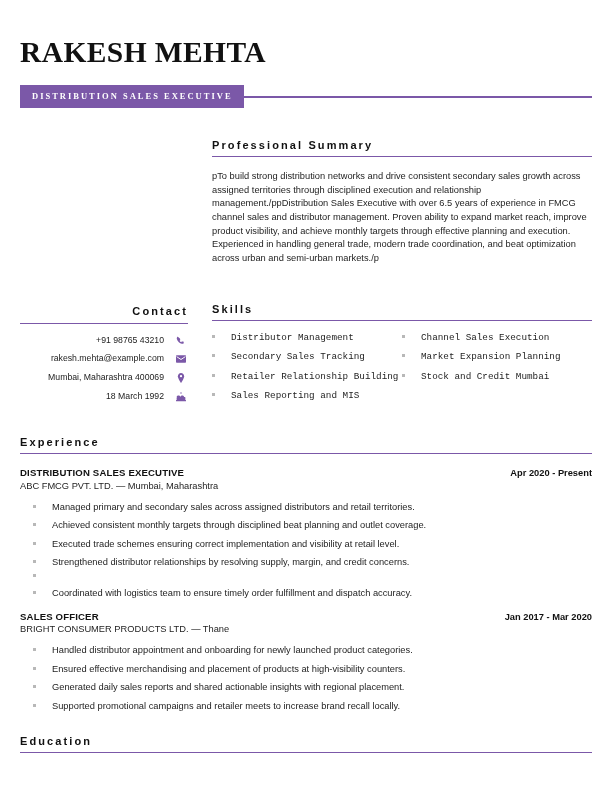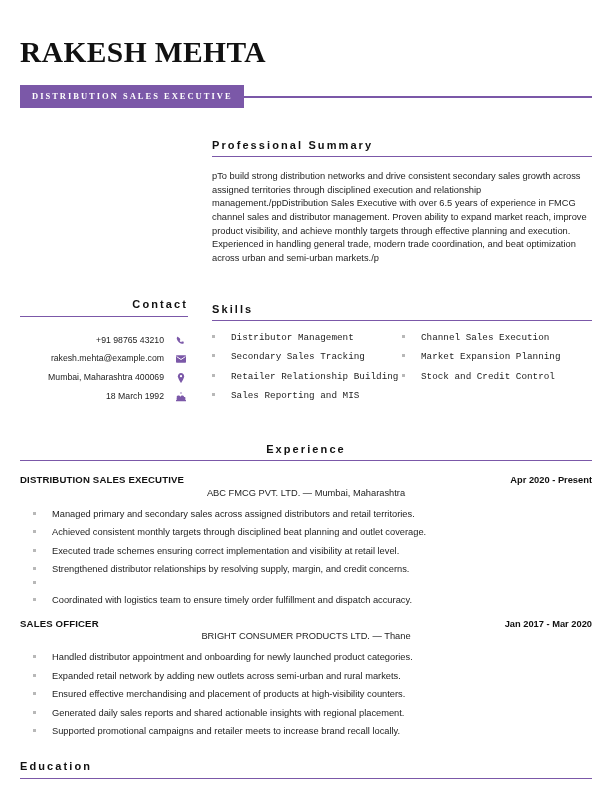--- a/index.html
+++ b/index.html
@@ -81,21 +81,21 @@
     letter-spacing: 2.1px;
     color: #111111;
     padding-bottom: 4px;
     border-bottom: 1.6px solid #7b58a8;
     line-height: 1.2;
   }
   .sec-head.right-align { text-align: right; }
 
   
   .contact-list {
-    margin-top: 18px;
+    margin-top: 11px;
   }
   .contact-row {
     display: flex;
     align-items: center;
     justify-content: flex-end;
     margin-bottom: 7.5px;
   }
   .contact-text {
     font-size: 8.7px;
     color: #222222;
@@ -140,21 +140,21 @@
     width: 3px;
     height: 3px;
     background: #b8b8b8;
     flex: none;
     margin-right: 16px;
     position: relative;
     top: -2px;
   }
 
   
-  .experience-block { margin-top: 33px; text-align: center; }
+  .experience-block { margin-top: 26px; }
   .job { margin-top: 13px; }
   .job-header {
     display: flex;
     justify-content: space-between;
     align-items: baseline;
   }
   .job-title {
     font-size: 9.6px;
     font-weight: bold;
     letter-spacing: 0.15px;
@@ -281,21 +281,21 @@
             <div class="skill-item">
               <span class="sq-bullet"></span>
               <span>Channel Sales Execution</span>
             </div>
             <div class="skill-item">
               <span class="sq-bullet"></span>
               <span>Market Expansion Planning</span>
             </div>
             <div class="skill-item">
               <span class="sq-bullet"></span>
-              <span>Stock and Credit Control</span>
+              <span>Stock and Credit Mumbai</span>
             </div>
           </div>
         </div>
       </div>
     </div>
   </div>
 
   <div class="experience-block">
     <div class="sec-head">Experience</div>
 
@@ -338,24 +338,20 @@
         <div class="job-dates">Jan 2017 - Mar 2020</div>
       </div>
       <div class="job-company">BRIGHT CONSUMER PRODUCTS LTD. — Thane</div>
       <div class="job-bullets">
         <div class="job-bullet">
           <span class="sq-bullet"></span>
           <span>Handled distributor appointment and onboarding for newly launched product categories.</span>
         </div>
         <div class="job-bullet">
           <span class="sq-bullet"></span>
-          <span>Expanded retail network by adding new outlets across semi-urban and rural markets.</span>
-        </div>
-        <div class="job-bullet">
-          <span class="sq-bullet"></span>
           <span>Ensured effective merchandising and placement of products at high-visibility counters.</span>
         </div>
         <div class="job-bullet">
           <span class="sq-bullet"></span>
           <span>Generated daily sales reports and shared actionable insights with regional placement.</span>
         </div>
         <div class="job-bullet">
           <span class="sq-bullet"></span>
           <span>Supported promotional campaigns and retailer meets to increase brand recall locally.</span>
         </div>

